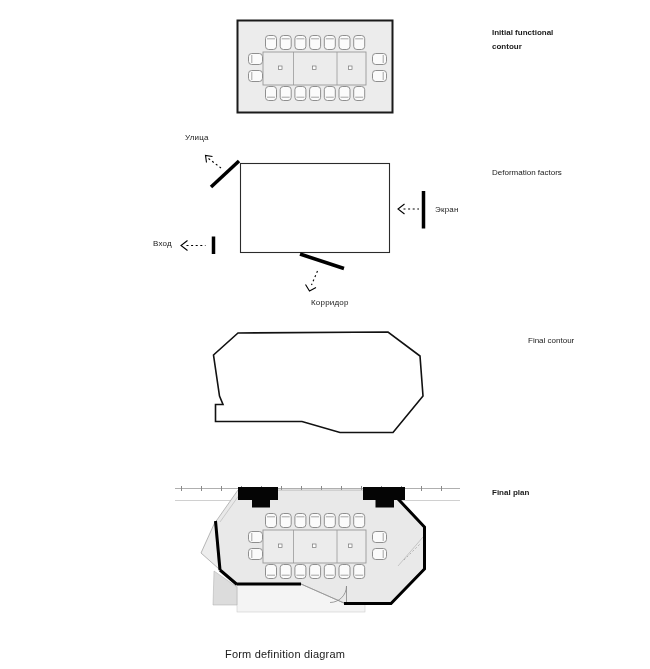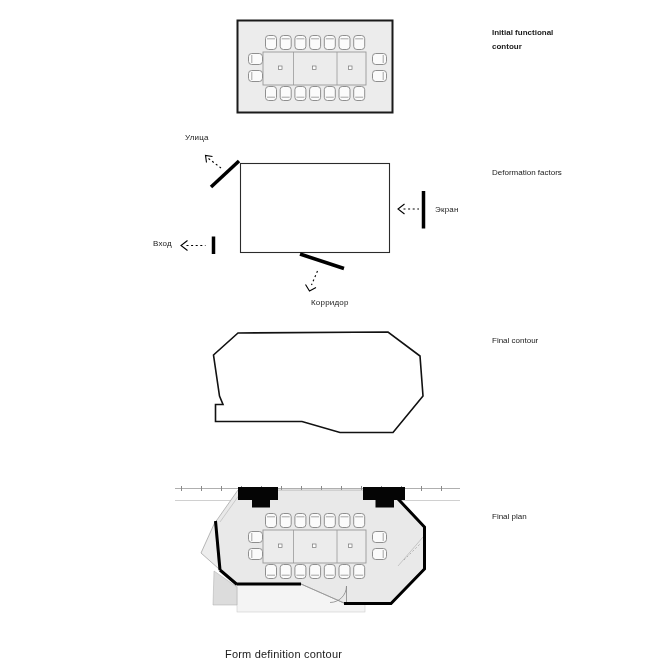--- a/index.html
+++ b/index.html
@@ -118,18 +118,18 @@
   </g>
 </svg>
 
 <div class="lbl" style="left:185px;top:133px;">Улица</div>
 <div class="lbl" style="left:137px;top:239px;padding-left:16px;">Вход</div>
 <div class="lbl" style="left:435px;top:205px;text-align:center;">Экран</div>
 <div class="lbl" style="left:280px;top:298px;margin-left:31px;">Корридор</div>
 
 <div class="cap" style="top:26px;font-weight:bold;">Initial functional contour</div>
 <div class="cap" style="top:166px;">Deformation factors</div>
-<div class="cap" style="top:334px;">Final contour</div>
-<div class="cap" style="top:510px;">Final plan</div>
+<div class="cap" style="top:334px;margin-left:36px;">Final contour</div>
+<div class="cap" style="top:486px;font-weight:bold;">Final plan</div>
 
-<div class="figcap">Form definition contour</div>
+<div class="figcap">Form definition diagram</div>
 
 </div>
 
 </body></html>

